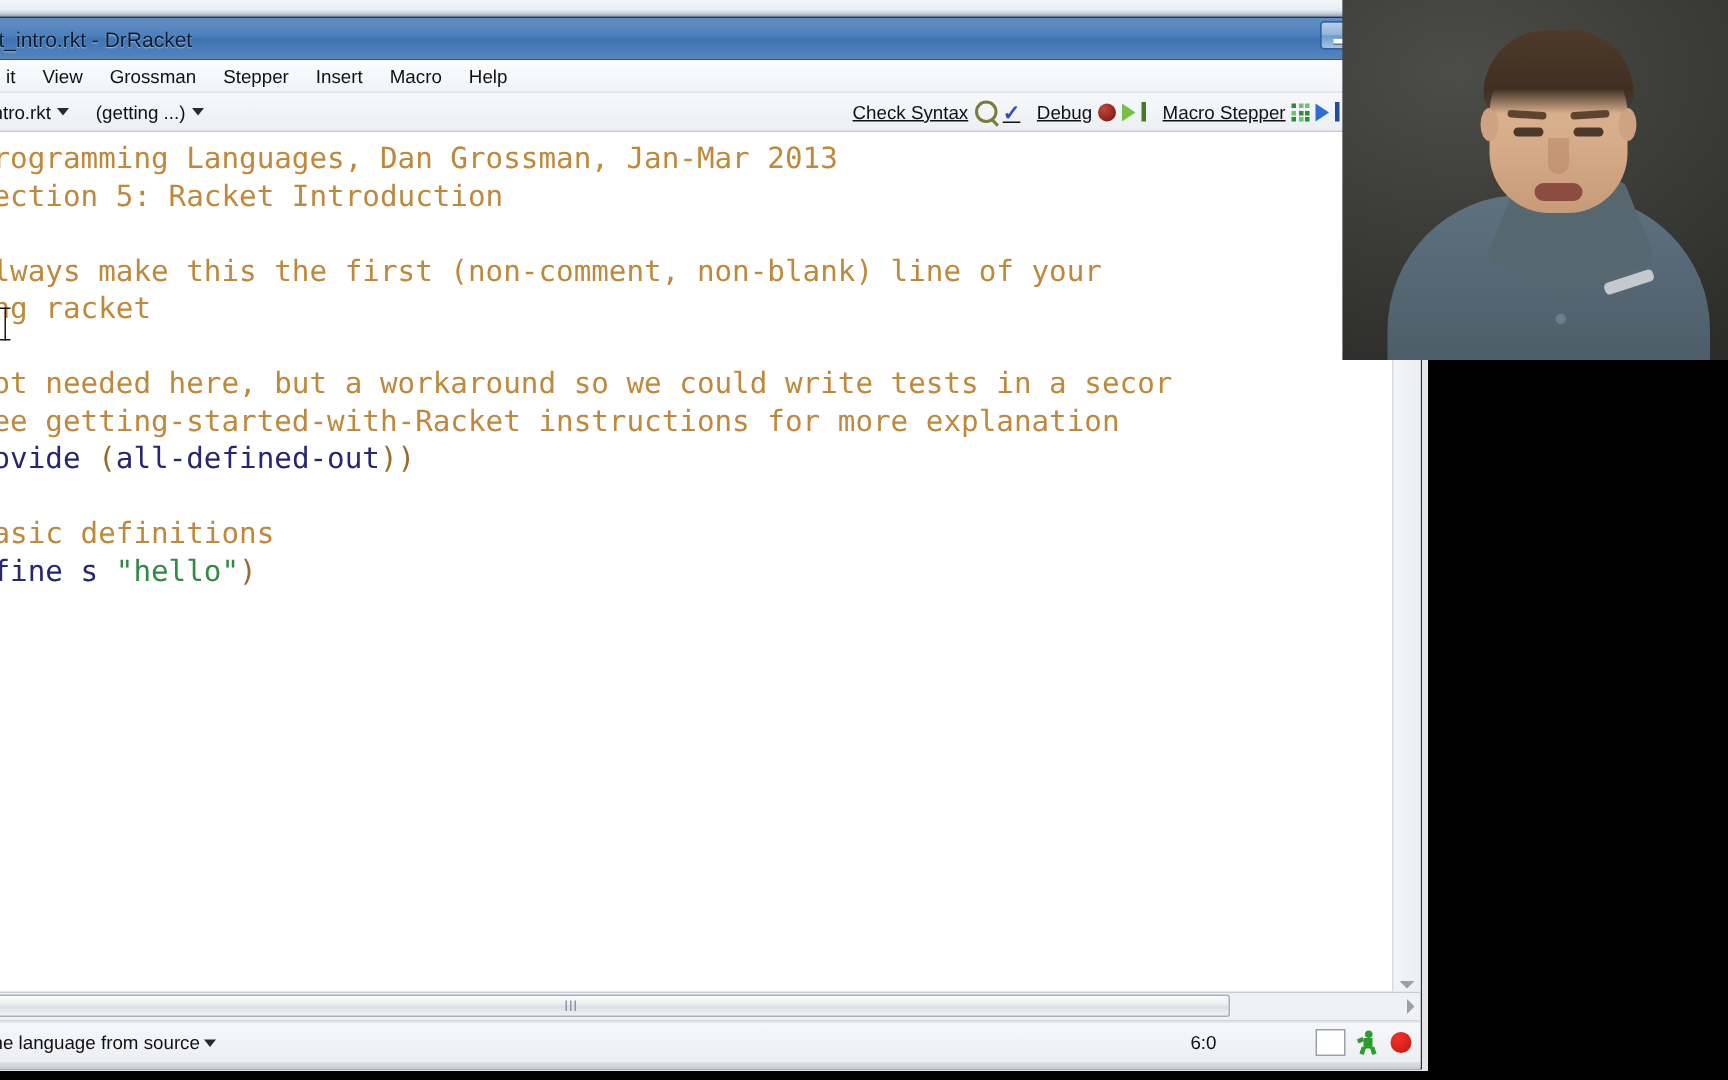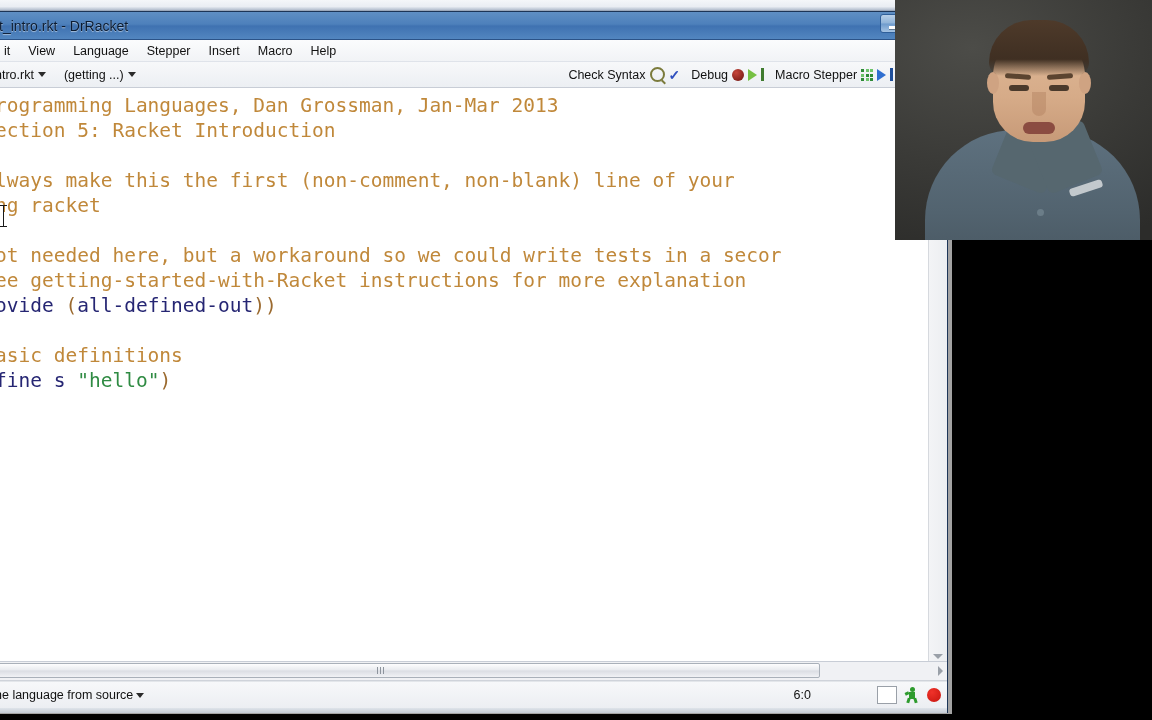--- a/index.html
+++ b/index.html
@@ -5,21 +5,21 @@
   html, body {
     margin: 0; padding: 0;
     width: 1152px; height: 720px;
     background: #000;
     overflow: hidden;
     font-family: "Liberation Sans", sans-serif;
   }
   #screen {
     position: relative;
     width: 1152px; height: 720px;
-    background: #a3a3a3;
+    background: #e5e5e5;
     overflow: hidden;
   }
 
   
   .desktop-top {
     position: absolute; left: 0; top: 0; width: 952px; height: 12px;
     background: linear-gradient(to bottom, #f4f6f9 0%, #e9edf3 55%, #b9c3d2 80%, #6d7d94 100%);
   }
 
   
@@ -89,21 +89,21 @@
   .tb-drop { display: flex; align-items: center; gap: 4px; margin-right: 18px; white-space: nowrap; }
   .caret-down {
     width: 0; height: 0;
     border-left: 4px solid transparent; border-right: 4px solid transparent;
     border-top: 5px solid #2a2a2a;
   }
   .toolbar-right {
     position: absolute; right: 4px; top: 0; height: 25px;
     display: flex; align-items: center; gap: 5px;
   }
-  .tb-action { display: flex; align-items: center; gap: 4px; white-space: nowrap; padding: 1px 3px; }
+  .tb-action { display: flex; align-items: center; gap: 4px; white-space: nowrap; padding: 1px 3px; text-decoration: underline; }
   .ico { display: inline-block; }
   .ico-check { color: #2f4fbf; font-size: 14px; line-height: 1; font-weight: bold; }
   .ico-mag {
     width: 11px; height: 11px; border: 2px solid #7b7b3c; border-radius: 50%;
     position: relative; display: inline-block;
   }
   .ico-mag::after {
     content: ""; position: absolute; right: -3px; bottom: -3px;
     width: 5px; height: 2px; background: #7b7b3c; transform: rotate(45deg);
   }
@@ -340,21 +340,21 @@
         </div>
         <div class="win-btn">
           <div class="glyph-restore"></div>
         </div>
       </div>
     </div>
 
     <div class="menubar">
       <div class="menu-item">it</div>
       <div class="menu-item">View</div>
-      <div class="menu-item">Language</div>
+      <div class="menu-item">Grossman</div>
       <div class="menu-item">Stepper</div>
       <div class="menu-item">Insert</div>
       <div class="menu-item">Macro</div>
       <div class="menu-item">Help</div>
     </div>
 
     <div class="toolbar">
       <div class="tb-drop">
         <span>ntro.rkt</span>
         <span class="caret-down"></span>

